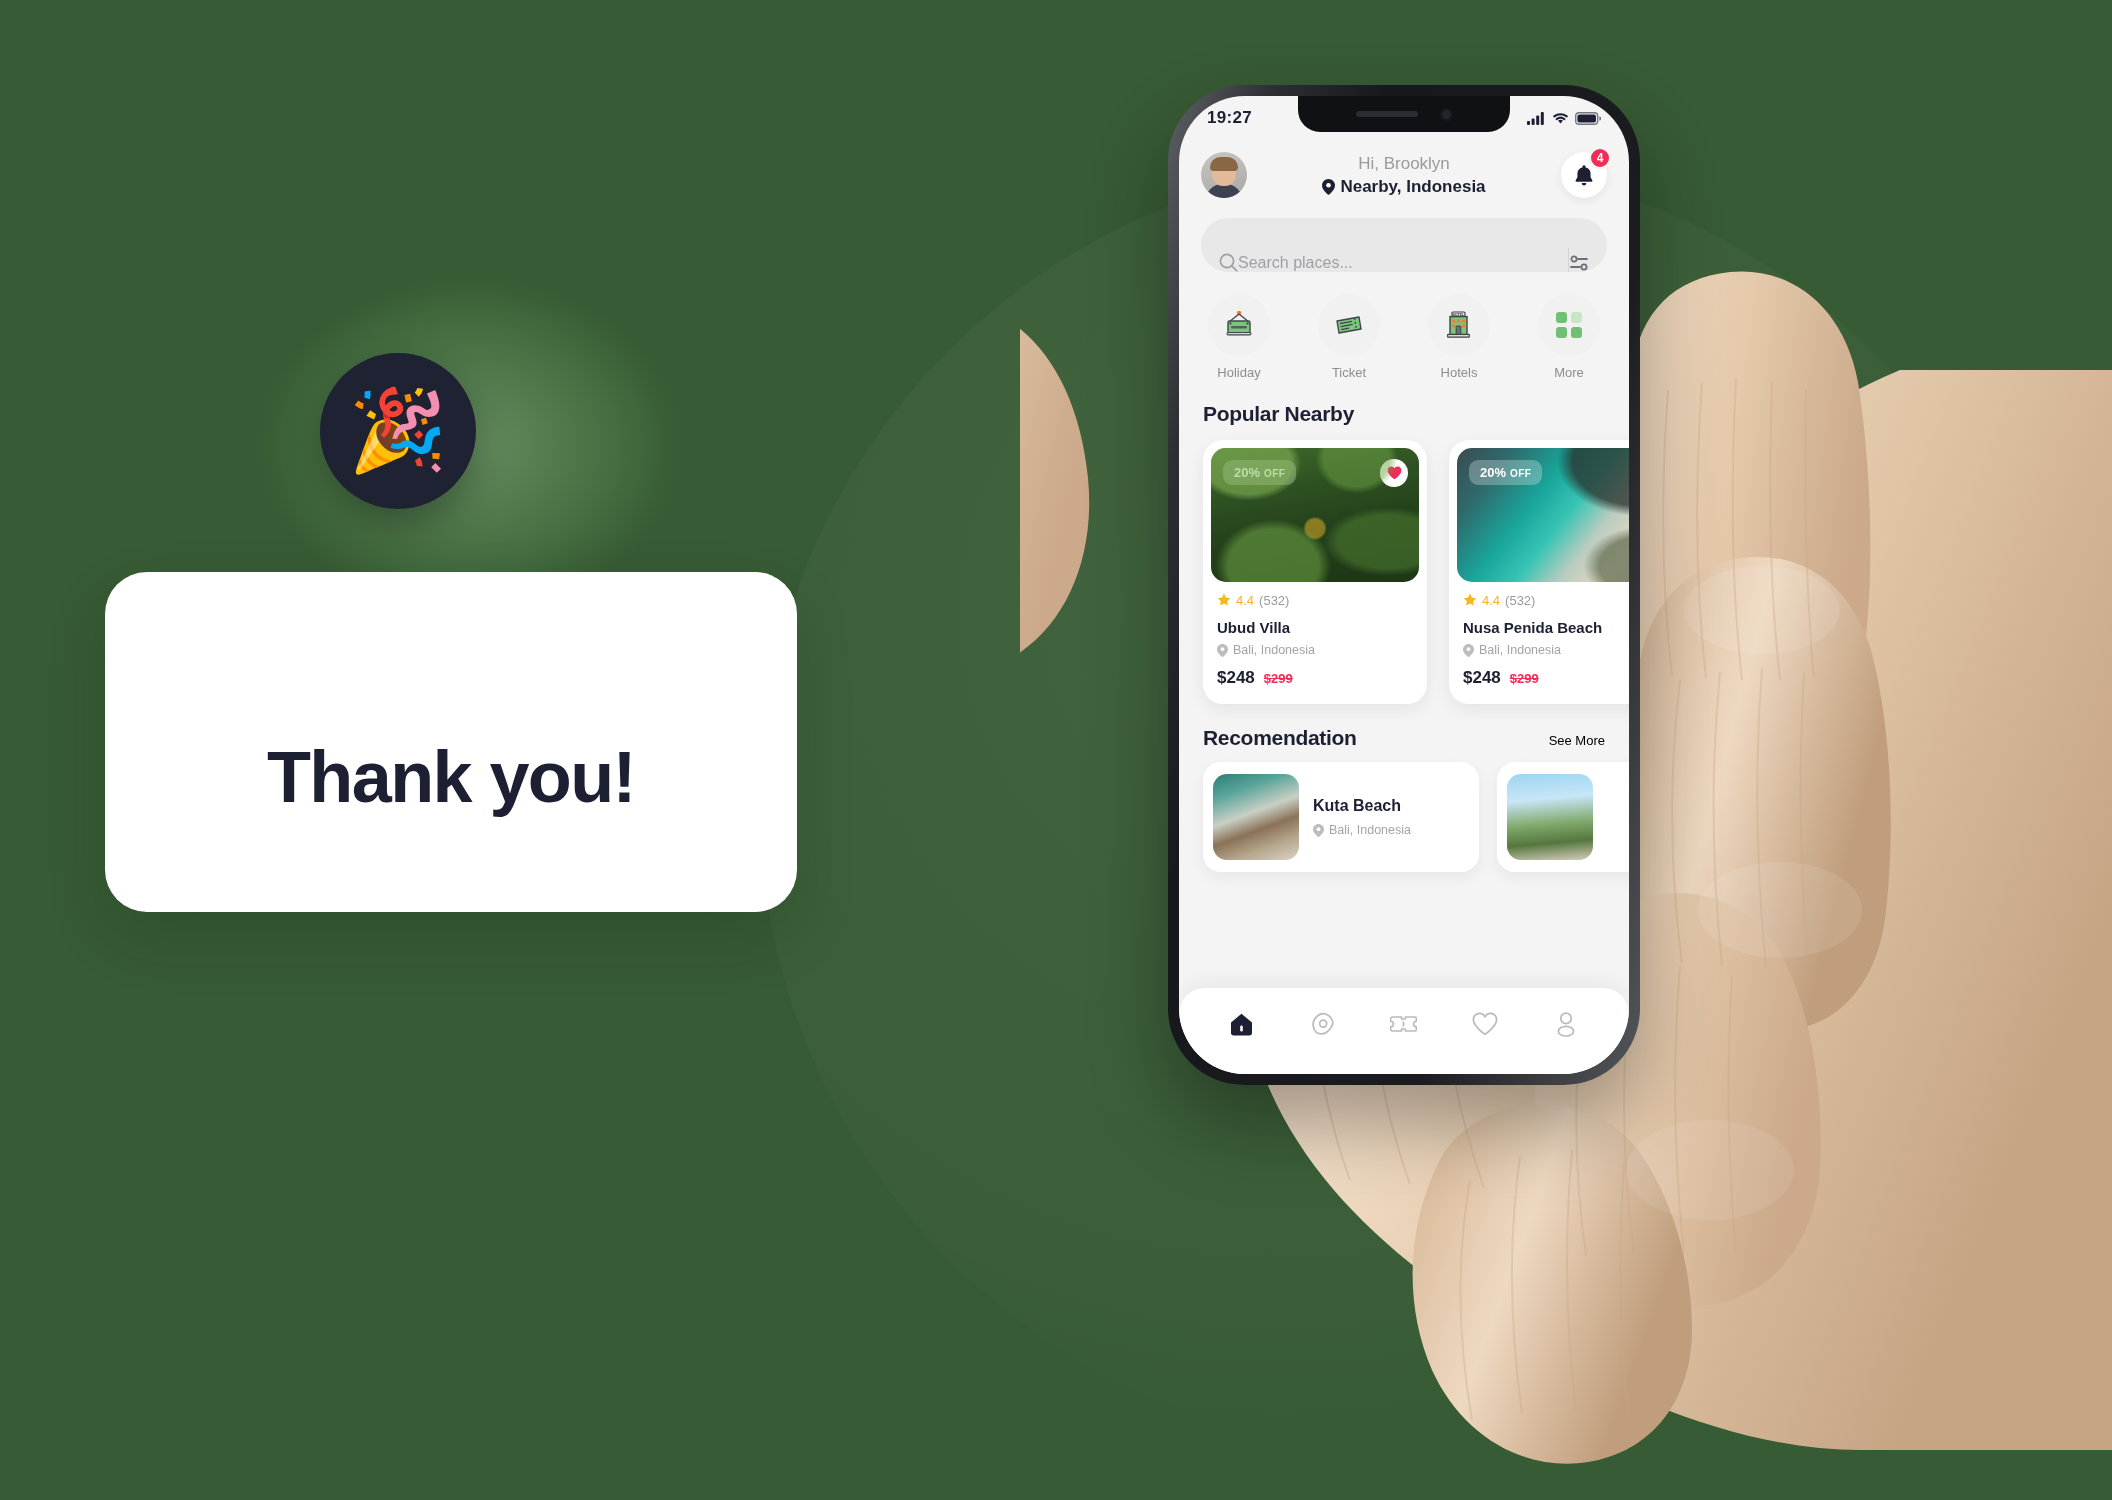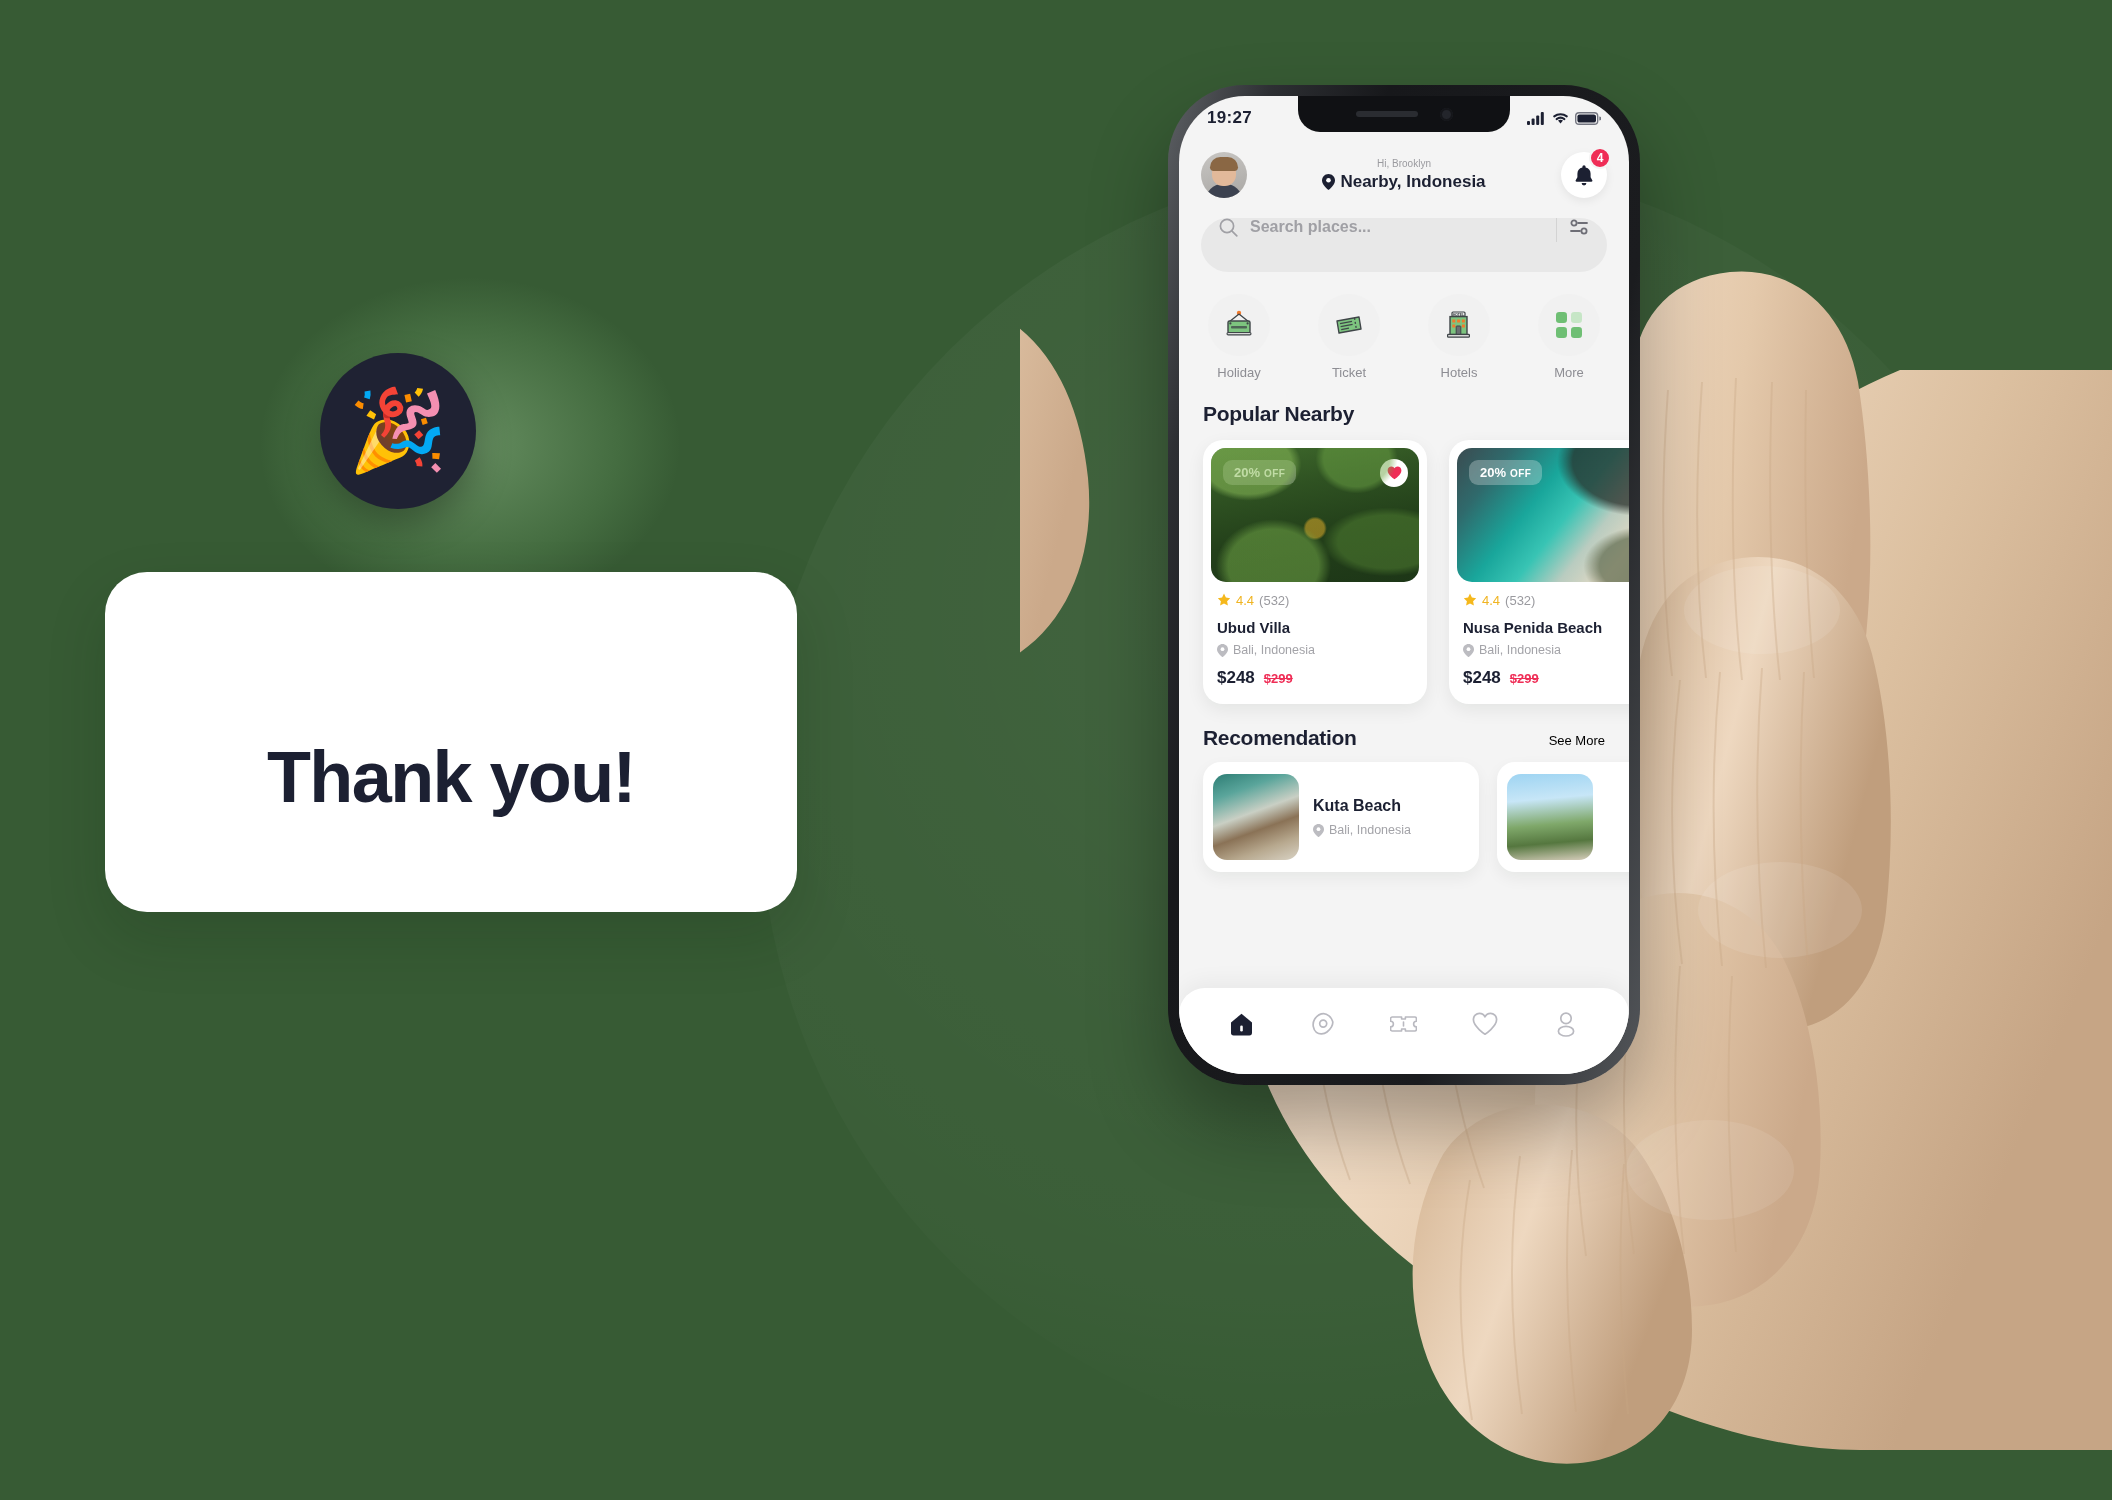--- a/index.html
+++ b/index.html
@@ -131,21 +131,21 @@
   }
   .avatar {
     width: 46px; height: 46px; border-radius: 50%;
     background: linear-gradient(165deg,#c8c6c3,#a9a7a4);
     position: relative; overflow: hidden; flex: 0 0 auto;
   }
   .avatar .face { position: absolute; left: 11px; top: 9px; width: 24px; height: 25px; border-radius: 12px 12px 11px 11px; background: #e2b99a; }
   .avatar .hair { position: absolute; left: 9px; top: 5px; width: 28px; height: 14px; border-radius: 14px 14px 5px 5px; background: #8a6744; }
   .avatar .body { position: absolute; left: 5px; bottom: -6px; width: 36px; height: 20px; border-radius: 16px 16px 0 0; background: #3c4250; }
   .greet { text-align: center; flex: 1; }
-  .greet .hi { font-size: 10px; color: #9a9a9f; margin-bottom: 3px; }
+  .greet .hi { font-size: 17px; color: #9a9a9f; margin-bottom: 3px; }
   .greet .loc { font-size: 17px; font-weight: bold; color: #1c2032; display: flex; align-items: center; justify-content: center; gap: 5px; }
   .bell-wrap { position: relative; width: 46px; height: 46px; flex: 0 0 auto; }
   .bell-btn {
     width: 46px; height: 46px; border-radius: 50%;
     background: #ffffff;
     display: flex; align-items: center; justify-content: center;
     box-shadow: 0 3px 10px rgba(0,0,0,0.07);
   }
   .bell-badge {
     position: absolute; right: -4px; top: -5px;
@@ -155,24 +155,23 @@
     display: flex; align-items: center; justify-content: center;
     border: 2px solid #f4f4f4;
   }
 
   
   .search-bar {
     margin: 20px 22px 0 22px;
     height: 54px;
     background: #e8e8e8;
     border-radius: 27px;
-    display: flex; align-items: flex-start;
+    display: flex; align-items: flex-end;
     padding: 0 18px;
-    gap: 12px;
-    font-weight: bold;
+    gap: 0;
   }
   .search-placeholder { flex: 1; font-size: 16px; color: #a0a0a5; }
   .search-div { width: 1px; height: 24px; background: #d3d3d3; }
 
   
   .cats { display: flex; justify-content: space-between; padding: 22px 24px 0 24px; }
   .cat { width: 72px; display: flex; flex-direction: column; align-items: center; gap: 9px; }
   .cat-icon {
     width: 62px; height: 62px; border-radius: 50%;
     background: #f1f1f1;

